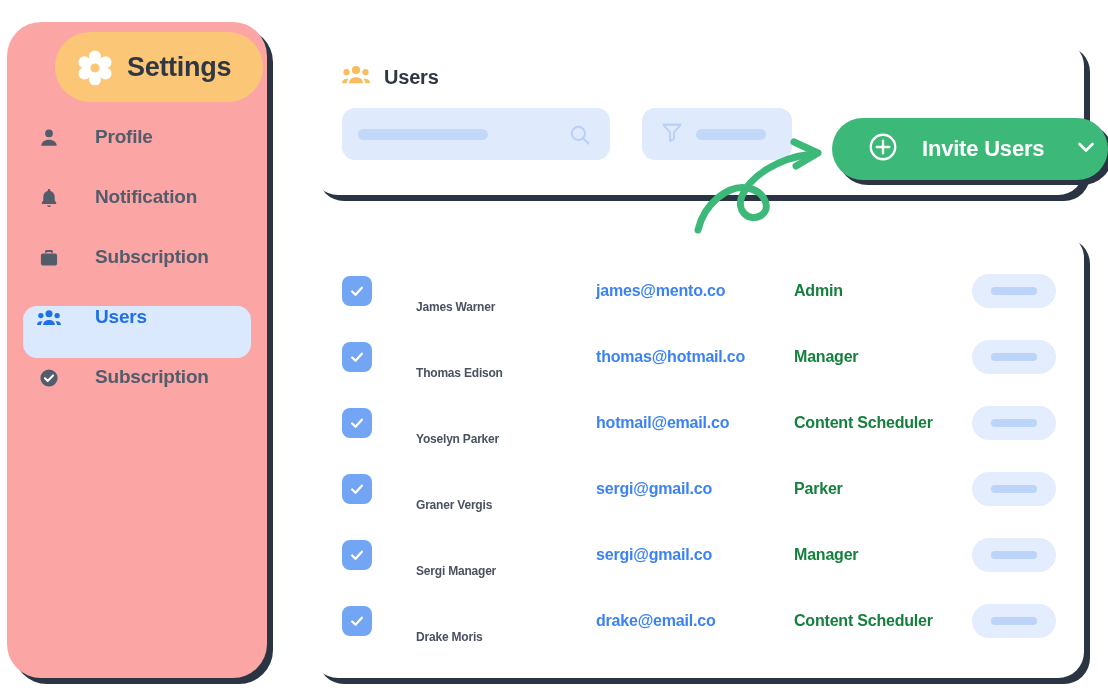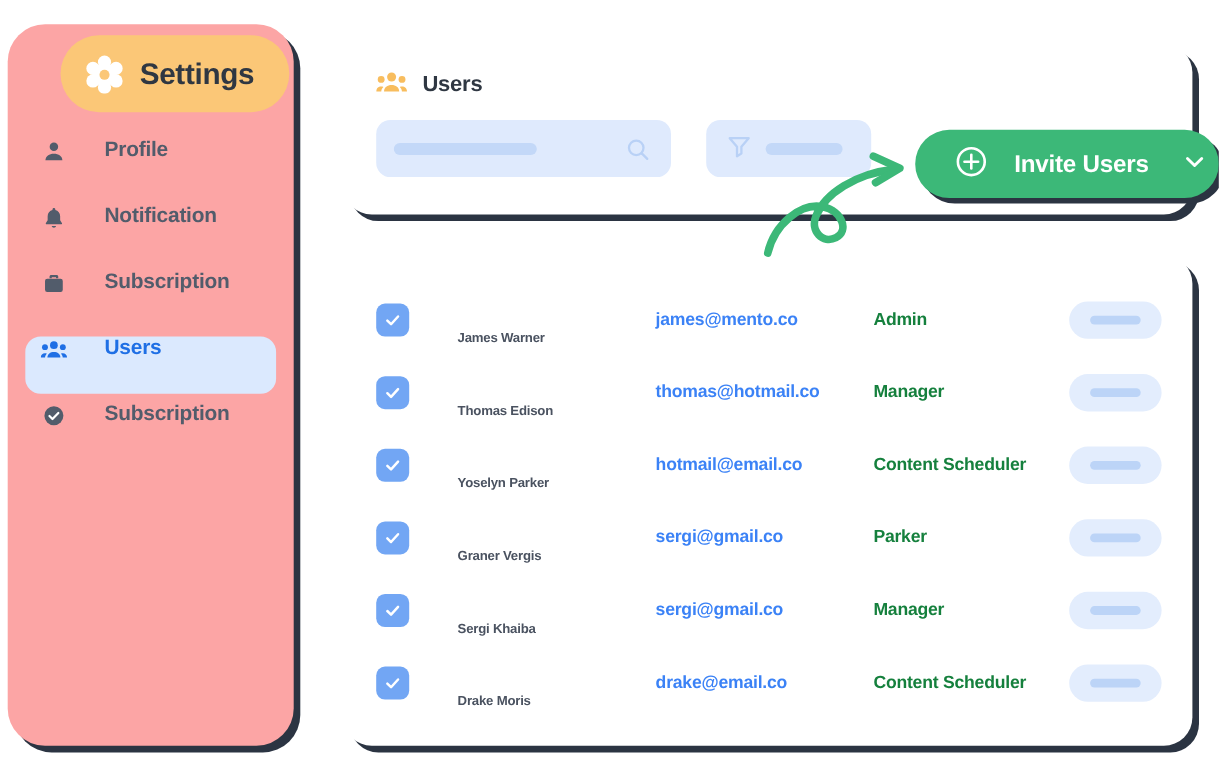--- a/index.html
+++ b/index.html
@@ -356,21 +356,21 @@
           <div class="action-pill">
             <span class="inner"></span>
           </div>
         </div>
         <div class="row">
           <div class="checkbox">
             <svg viewBox="0 0 24 24" width="18" height="18" fill="none" stroke="#ffffff" stroke-width="3" stroke-linecap="round" stroke-linejoin="round">
               <path d="M5.5 12.6 L10 17 L18.5 7.6"></path>
             </svg>
           </div>
-          <div class="cell-name">Sergi Khaiba</div>
+          <div class="cell-name">Sergi Manager</div>
           <div class="cell-email">sergi@gmail.co</div>
           <div class="cell-role">Manager</div>
           <div class="action-pill">
             <span class="inner"></span>
           </div>
         </div>
         <div class="row">
           <div class="checkbox">
             <svg viewBox="0 0 24 24" width="18" height="18" fill="none" stroke="#ffffff" stroke-width="3" stroke-linecap="round" stroke-linejoin="round">
               <path d="M5.5 12.6 L10 17 L18.5 7.6"></path>

